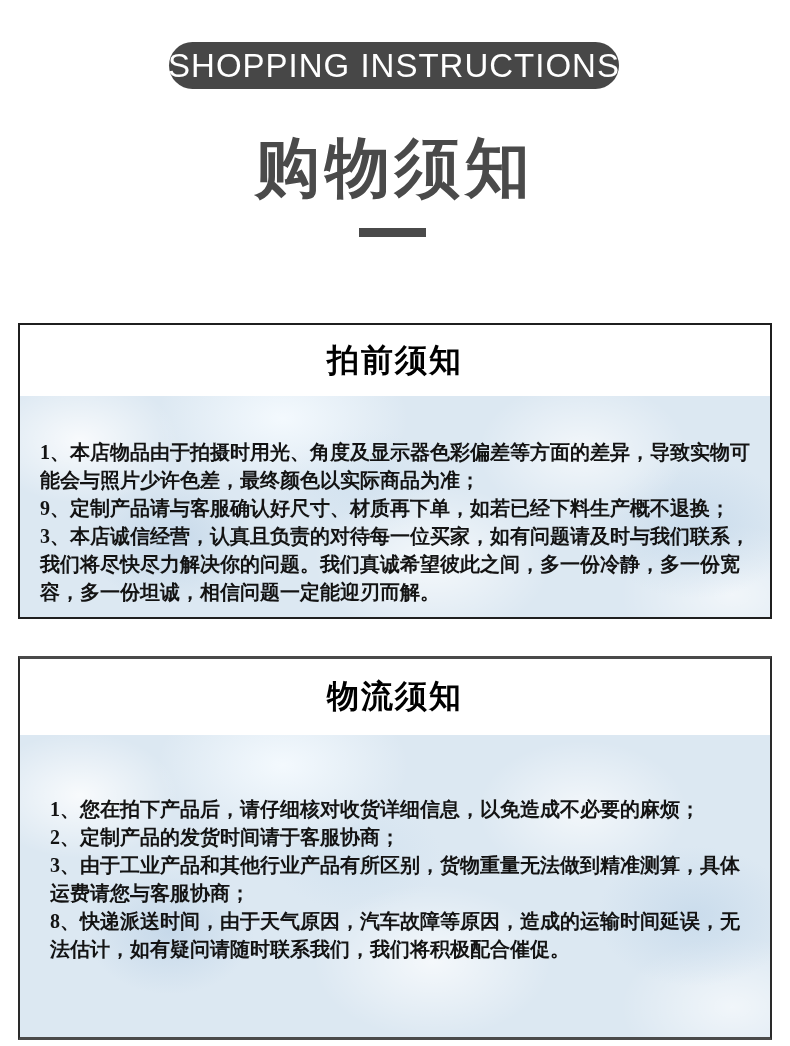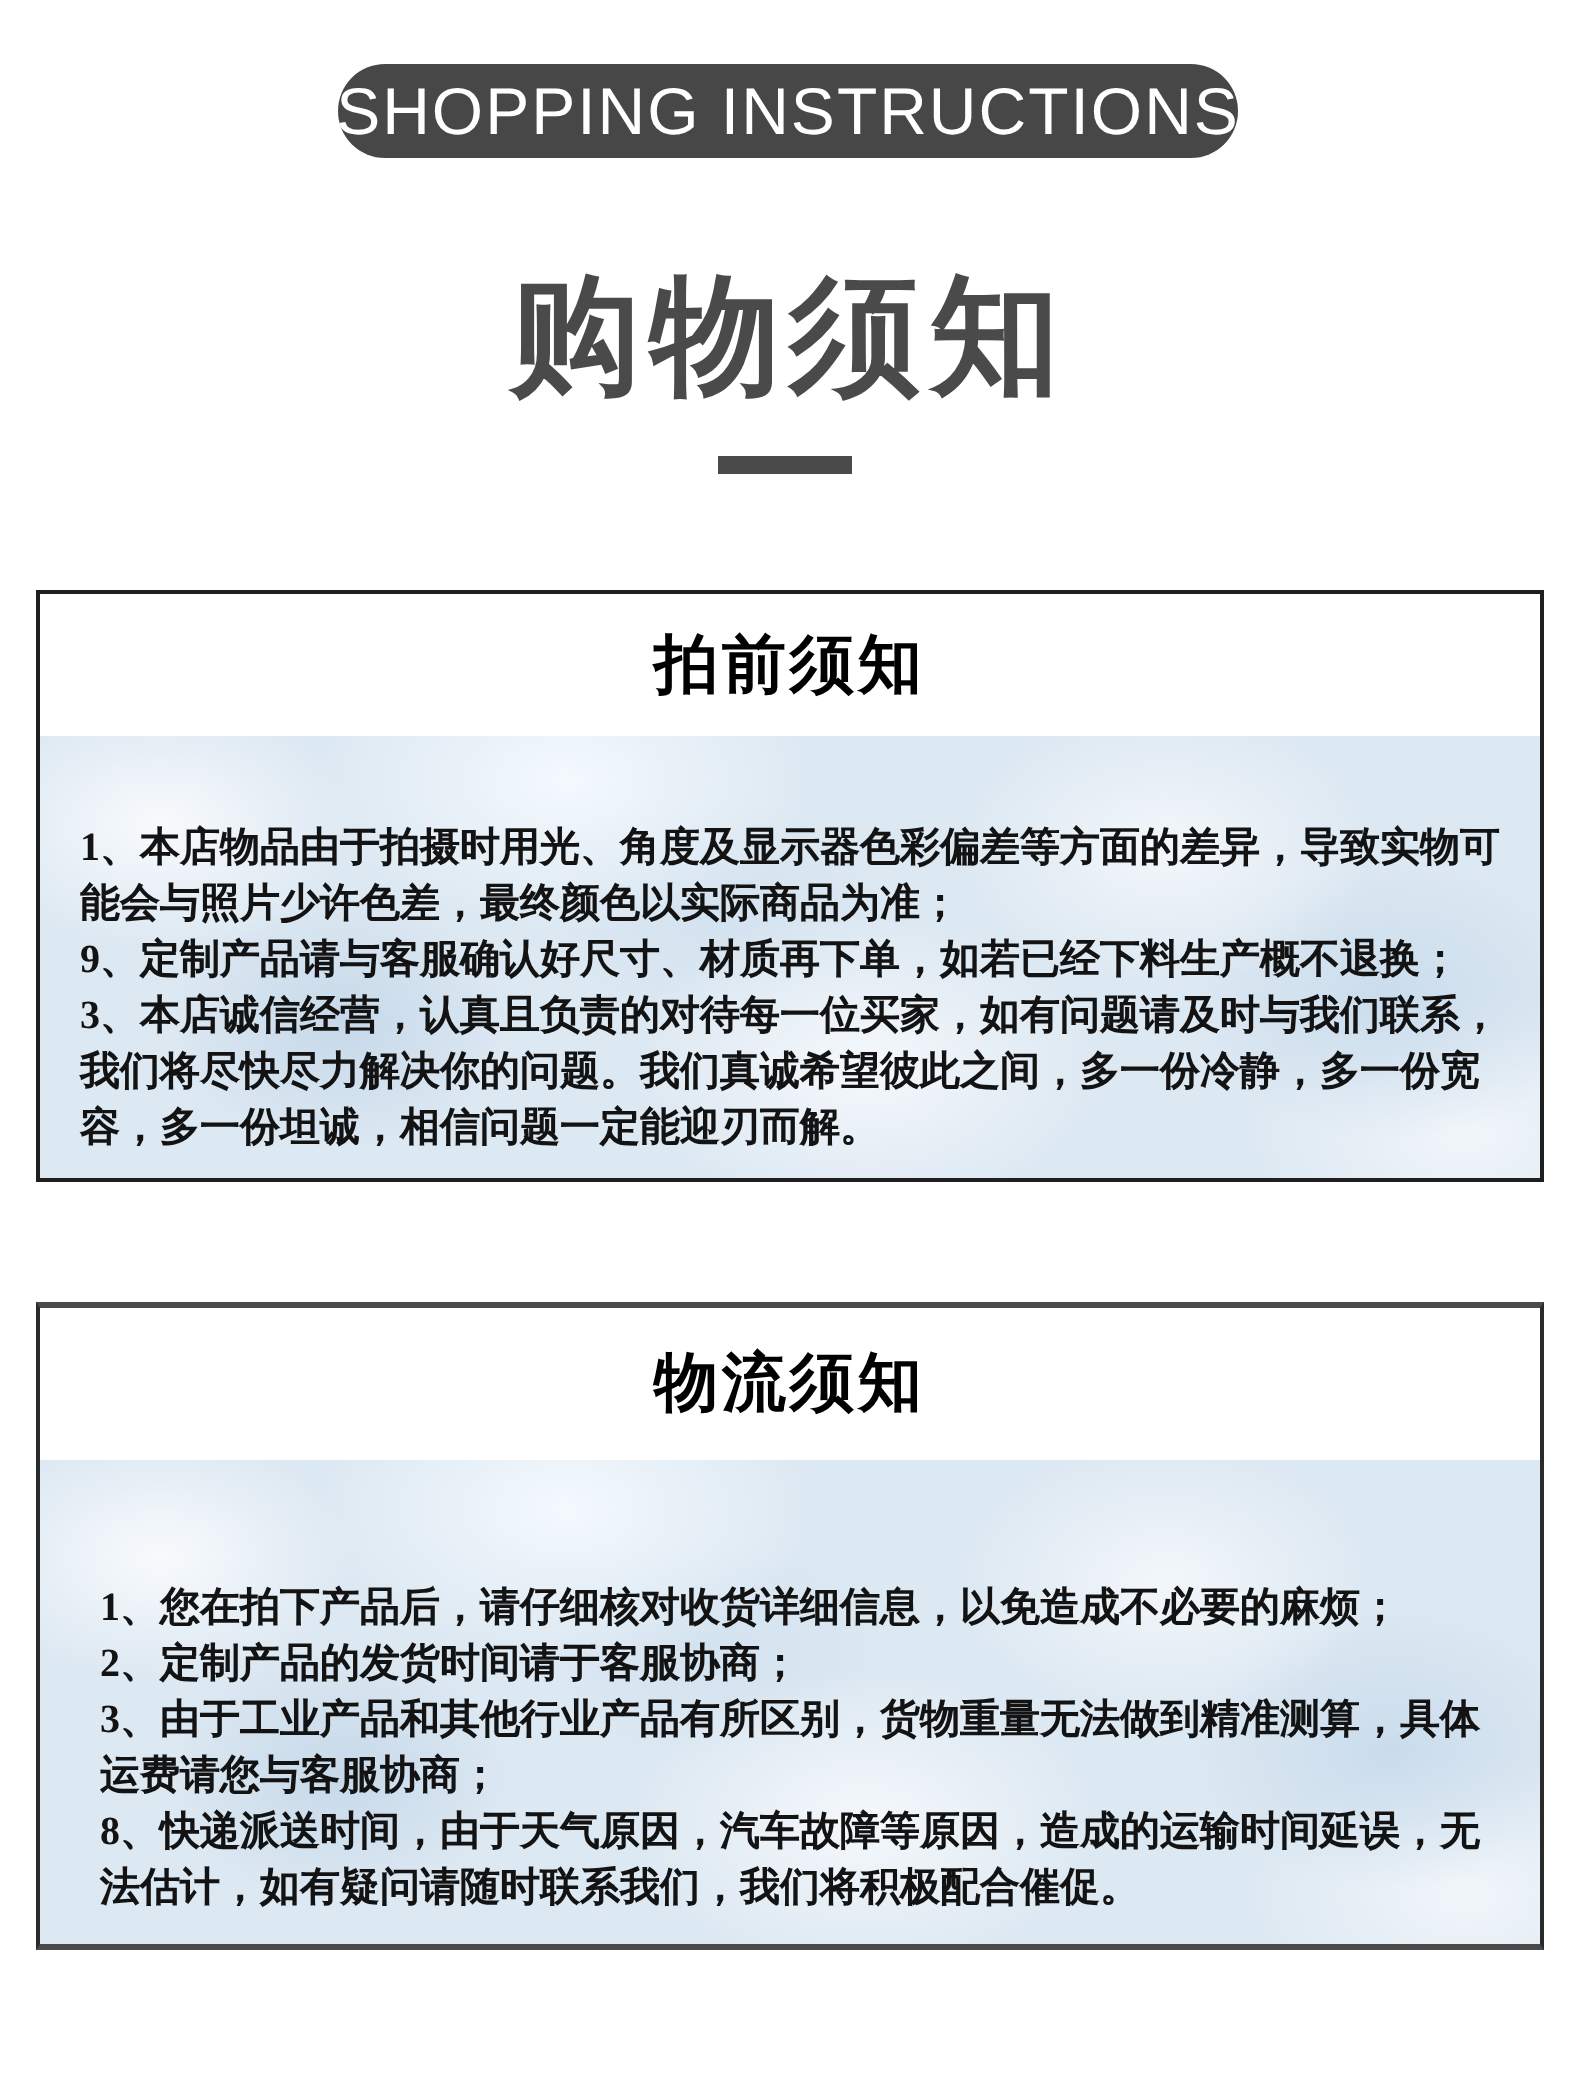--- a/index.html
+++ b/index.html
@@ -9,21 +9,21 @@
     height: 1046px;
     background: #ffffff;
     overflow: hidden;
     font-family: "Liberation Sans", sans-serif;
   }
 
   
   .banner {
     position: absolute;
     left: 169px;
-    top: 32px;
+    top: 42px;
     width: 450px;
     height: 47px;
     border-radius: 24px;
     background: #474747;
     display: flex;
     align-items: center;
     justify-content: center;
   }
   .banner span {
     color: #ffffff;
@@ -59,29 +59,30 @@
 
   
   .notice-box {
     position: absolute;
     left: 18px;
     width: 754px;
     box-sizing: border-box;
     background: #ffffff;
     display: flex;
     flex-direction: column;
+    margin-top: 28px;
   }
   .box1 {
     top: 295px;
     height: 296px;
     border: 2px solid #1f1f1f;
   }
   .box2 {
-    top: 651px;
-    height: 324px;
+    top: 628px;
+    height: 384px;
     border: 2px solid #2a2a2a;
     border-top: 3px solid #4a4a4a;
     border-bottom: 3px solid #4a4a4a;
   }
   .notice-header {
     flex: 0 0 auto;
     display: flex;
     align-items: center;
     justify-content: center;
     font-size: 32px;

